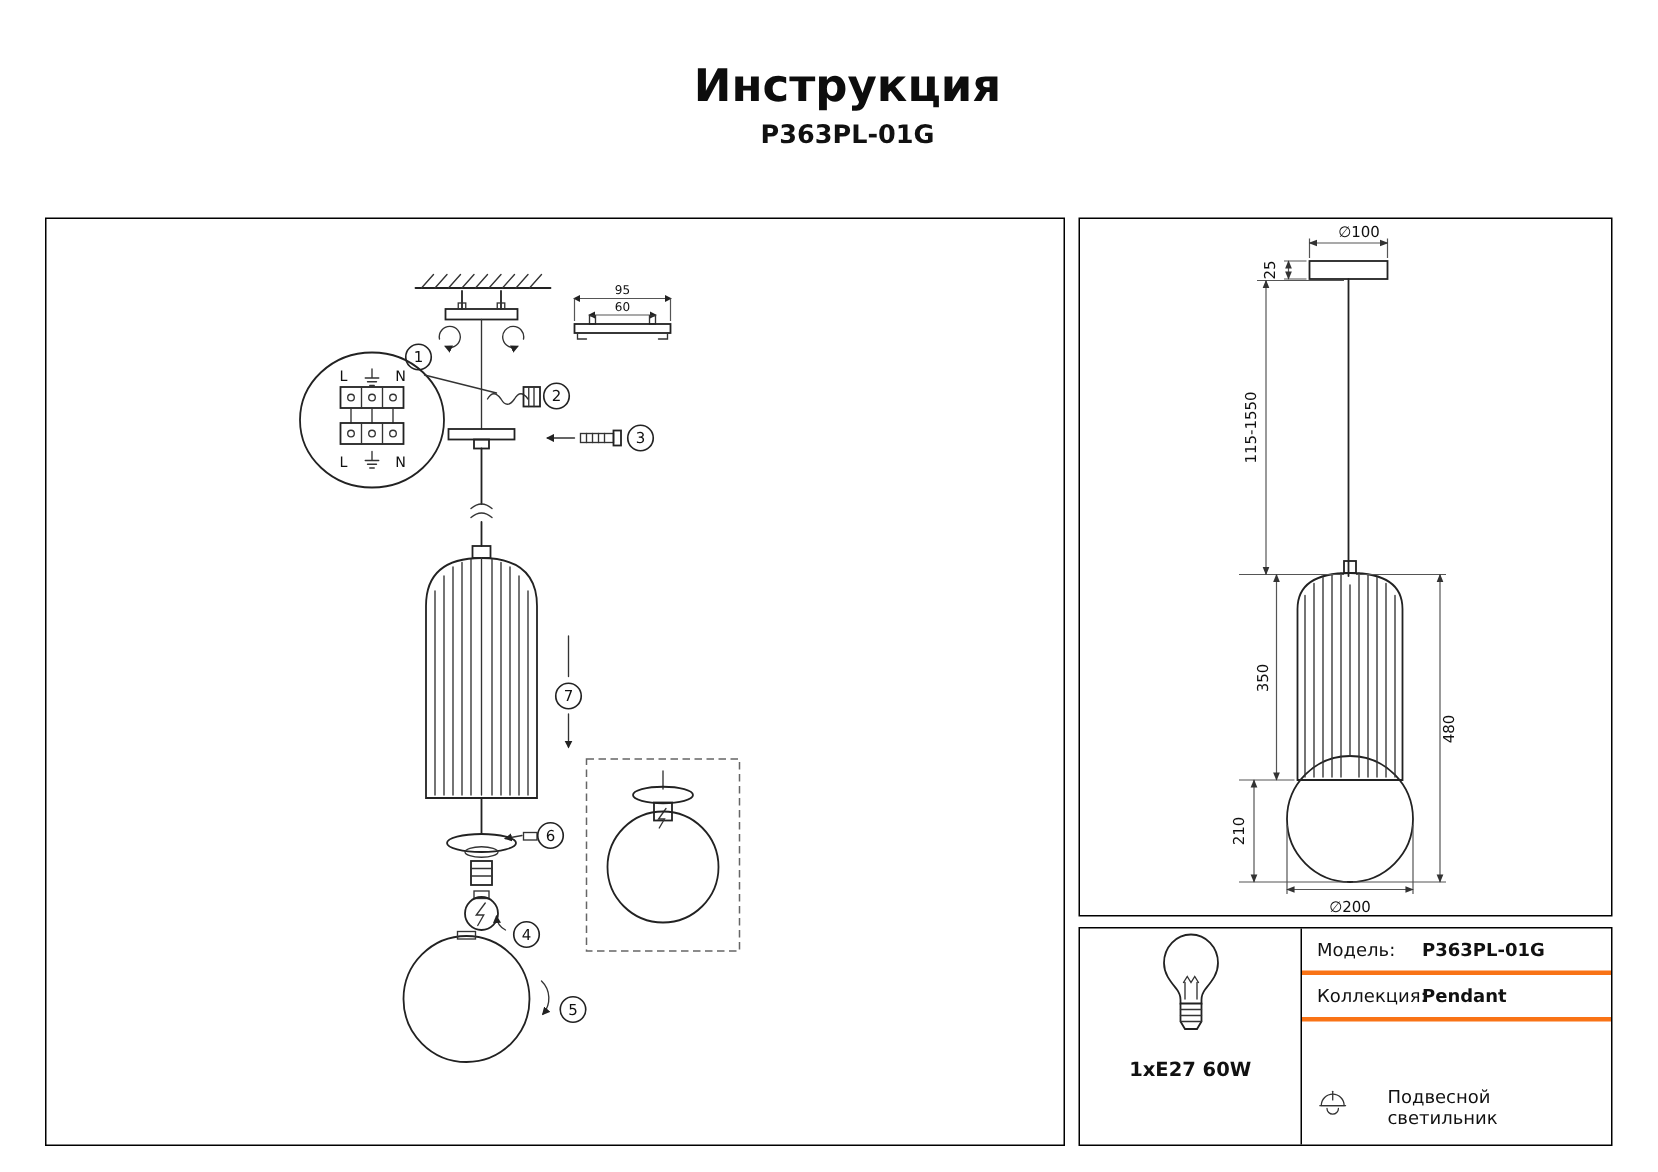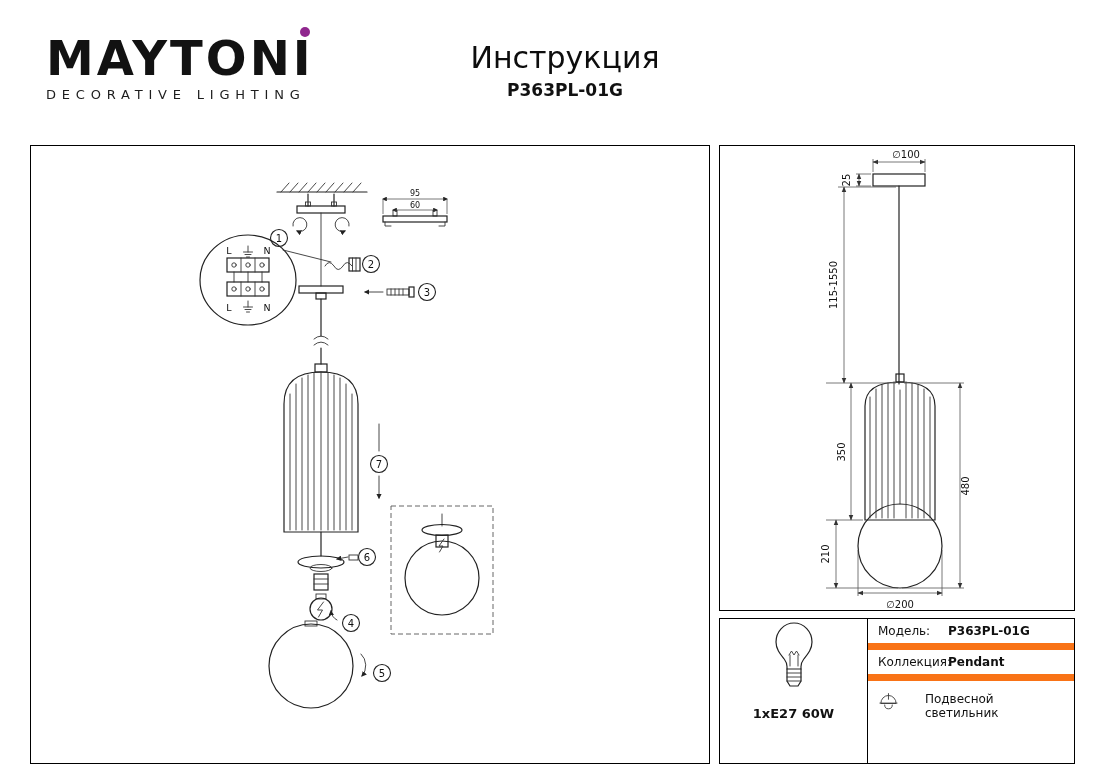--- a/index.html
+++ b/index.html
@@ -8,62 +8,55 @@
         font-family:"DejaVu Sans","Liberation Sans",sans-serif;color:#111}
 
   
   .logo{position:absolute;left:46px;top:34px}
   .logo-word{position:relative;display:inline-block;font-size:48px;font-weight:800;
              letter-spacing:3px;line-height:1;color:#121212}
   .logo-dot{position:absolute;width:10px;height:10px;border-radius:50%;background:#90278e;
             right:4px;top:-7px}
   .logo-tag{font-size:13px;letter-spacing:5.8px;color:#1d1d1d;margin-top:5px}
   .title-block{position:absolute;left:405px;top:40px;width:320px;text-align:center}
-  .doc-title{font-size:30px;font-weight:400;color:#0d0d0d}
+  .doc-title{font-size:30px;font-weight:700;color:#0d0d0d}
   .doc-model{font-size:17px;font-weight:600;margin-top:5px}
 
   
   .panel{position:absolute;border:1px solid #000;background:#fff}
   #assembly{left:30px;top:145px;width:680px;height:619px}
   #dims{left:719px;top:145px;width:356px;height:466px}
   #info{left:719px;top:618px;width:356px;height:146px;display:flex}
 
   .info-left{width:148px;border-right:1px solid #000;display:flex;flex-direction:column;
              align-items:center;justify-content:flex-start;gap:9px}
   .spec-text{font-size:13px;font-weight:600}
   .info-right{flex:1;display:flex;flex-direction:column}
   .info-row{display:flex;align-items:center;padding:0 10px;height:31px;
-            border-bottom:7px solid #f97316;font-size:12px}
+            border-bottom:3px solid #f97316;font-size:12px}
   .info-row .lbl{width:70px}
   .info-row .val{font-weight:700}
-  .info-type{flex:1;display:flex;align-items:flex-start;gap:26px;padding:11px 10px;font-size:12px}
+  .info-type{flex:1;display:flex;align-items:flex-end;gap:26px;padding:11px 10px;font-size:12px}
 
   
   svg text{font-family:"DejaVu Sans","Liberation Sans",sans-serif}
   .ln{stroke:#222;stroke-width:1.2;fill:none;stroke-linecap:round}
   .thin{stroke:#333;stroke-width:0.9;fill:none;stroke-linecap:round}
   .dim{stroke:#555;stroke-width:0.8;fill:none}
   .dt{font-size:10px;fill:#111}
   .dt8{font-size:8px;fill:#111}
   .dt9{font-size:9.5px;fill:#111}
   .stepc{stroke:#222;stroke-width:1.1;fill:#fff}
   .stepn{font-size:10px;fill:#111;text-anchor:middle}
 </style>
 </head>
 <body>
 
 <div class="page">
 
-  <div class="logo">
-    <div class="logo-word">
-      <span>MAYTONI</span>
-      <span class="logo-dot"></span>
-    </div>
-    <div class="logo-tag">DECORATIVE LIGHTING</div>
-  </div>
 
   <div class="title-block">
     <div class="doc-title">Инструкция</div>
     <div class="doc-model">P363PL-01G</div>
   </div>
 
   <div class="panel" id="assembly">
     <svg width="678" height="617" viewBox="0 0 678 617">
       <defs>
         <marker id="arrA" viewBox="0 0 10 10" refX="8" refY="5" markerWidth="6" markerHeight="6" orient="auto-start-reverse">

